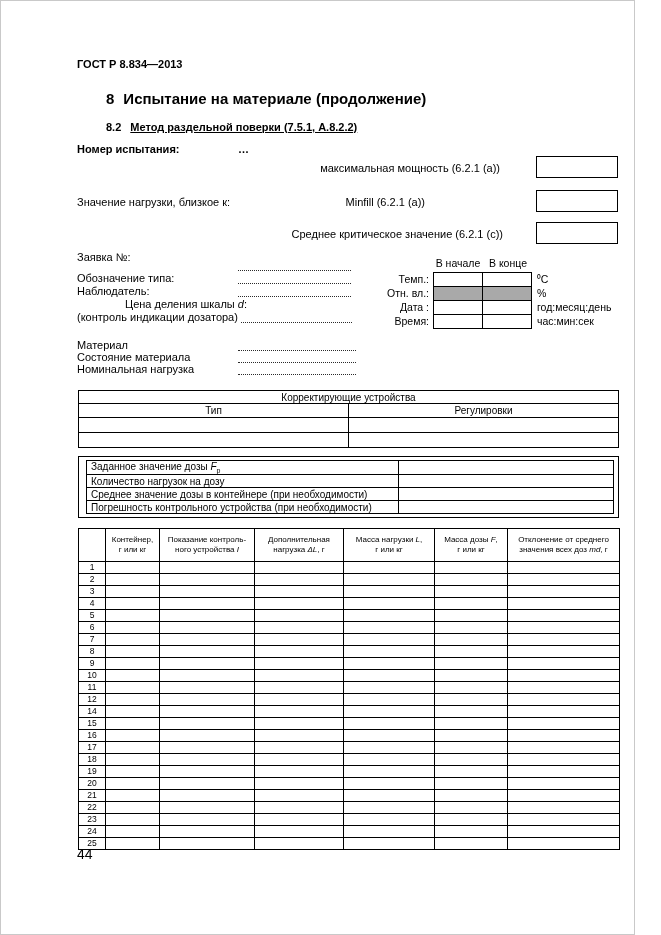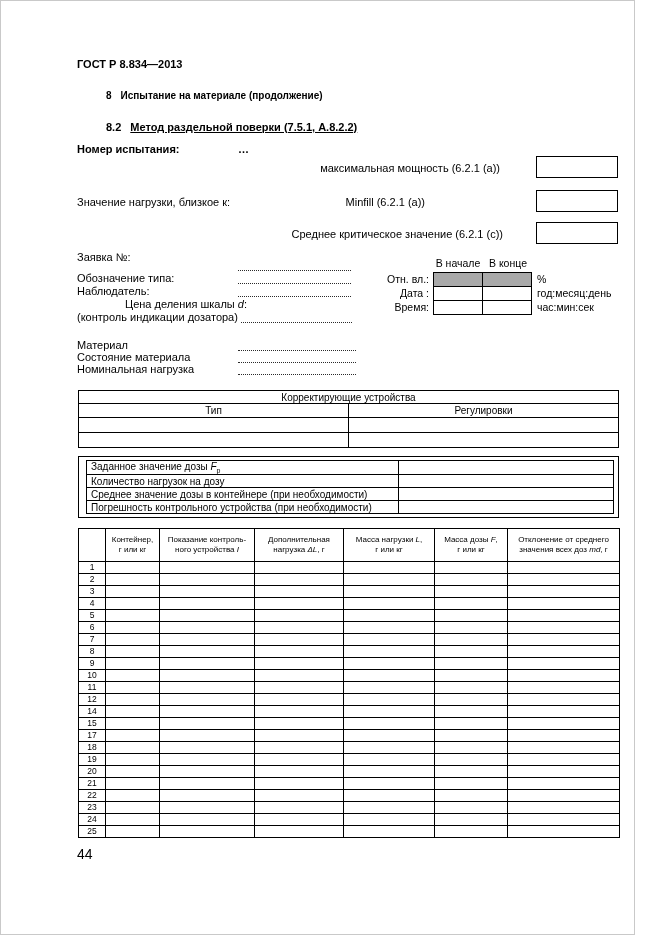--- a/index.html
+++ b/index.html
@@ -5,21 +5,21 @@
   * { margin:0; padding:0; box-sizing:border-box; }
   html,body { background:#fff; }
   .page {
     position:relative; width:635px; height:935px; background:#fff;
     border:1px solid #c9c9c9; overflow:hidden;
     font-family:"Liberation Sans", sans-serif; color:#000000;
   }
   .abs { position:absolute; }
   .lbl { font-size:11px; line-height:13px; white-space:nowrap; }
   .b { font-weight:bold; }
-  .title { font-size:10px; font-weight:bold; white-space:nowrap; }
+  .title { font-size:15px; font-weight:bold; white-space:nowrap; }
   .sub-title { font-size:11px; font-weight:bold; white-space:nowrap; }
   .num-gap { display:inline-block; margin-right:9px; }
   .right { text-align:right; }
   .leader { position:absolute; height:12px; border-bottom:1px dotted #2a2a2a; }
   .fbox { position:absolute; width:82px; height:22px; border:1px solid #000; background:#fff; }
 
   
   .env-head { display:flex; font-size:10.5px; line-height:13px; margin-left:64px; margin-bottom:2px; }
   .env-head span { width:50px; text-align:center; white-space:nowrap; }
   .env-row { display:flex; height:15px; }
@@ -93,20 +93,26 @@
 
   <div class="abs" style="left:76px; top:310px; width:275px; display:flex;">
     <span class="lbl">(контроль индикации дозатора)</span>
     <span style="flex:1; border-bottom:1px dotted #2a2a2a; height:12px; margin-left:3px;"></span>
   </div>
 
   <div class="abs" style="left:368px; top:256px;">
     <div class="env-head">
       <span>В начале</span>
       <span>В конце</span>
+    </div>
+    <div class="env-row">
+      <div class="env-label">Темп.:</div>
+      <div class="env-cell"></div>
+      <div class="env-cell"></div>
+      <div class="env-unit">⁰С</div>
     </div>
     <div class="env-row">
       <div class="env-label">Отн. вл.:</div>
       <div class="env-cell env-gray" style="background: rgb(169, 169, 169);"></div>
       <div class="env-cell env-gray" style="background: rgb(169, 169, 169);"></div>
       <div class="env-unit">%</div>
     </div>
     <div class="env-row">
       <div class="env-label">Дата :</div>
       <div class="env-cell"></div>
@@ -315,20 +321,29 @@
         <tr>
           <td class="rownum">15</td>
           <td></td>
           <td></td>
           <td></td>
           <td></td>
           <td></td>
           <td></td>
         </tr>
         <tr>
+          <td class="rownum">16</td>
+          <td></td>
+          <td></td>
+          <td></td>
+          <td></td>
+          <td></td>
+          <td></td>
+        </tr>
+        <tr>
           <td class="rownum">17</td>
           <td></td>
           <td></td>
           <td></td>
           <td></td>
           <td></td>
           <td></td>
         </tr>
         <tr>
           <td class="rownum">18</td>

